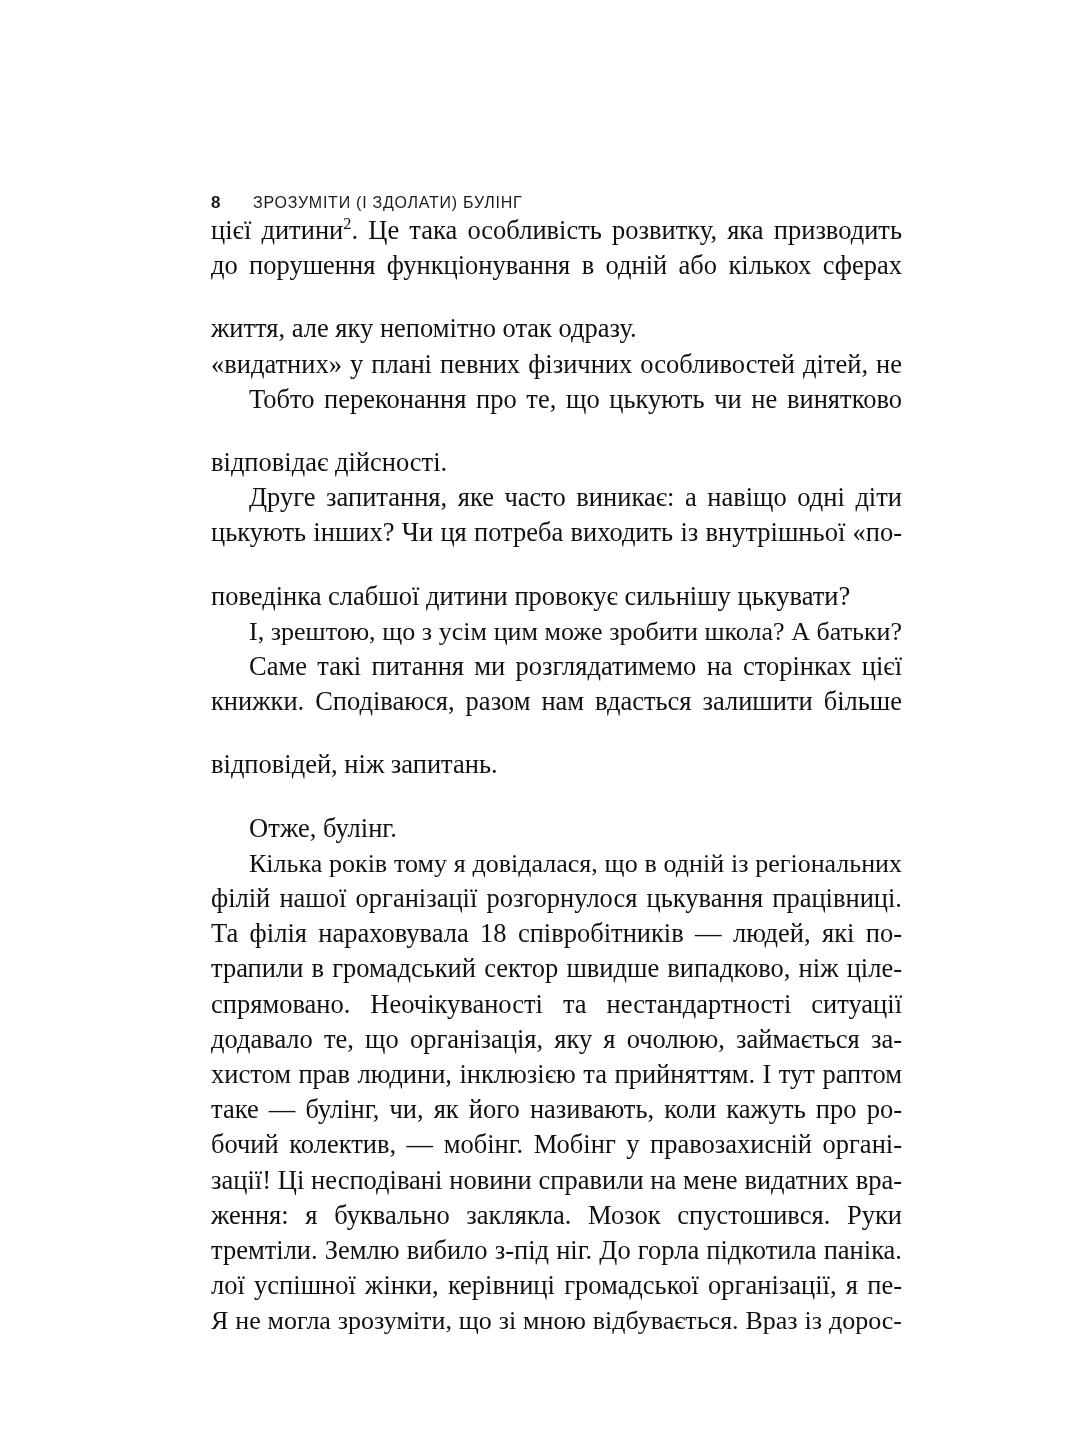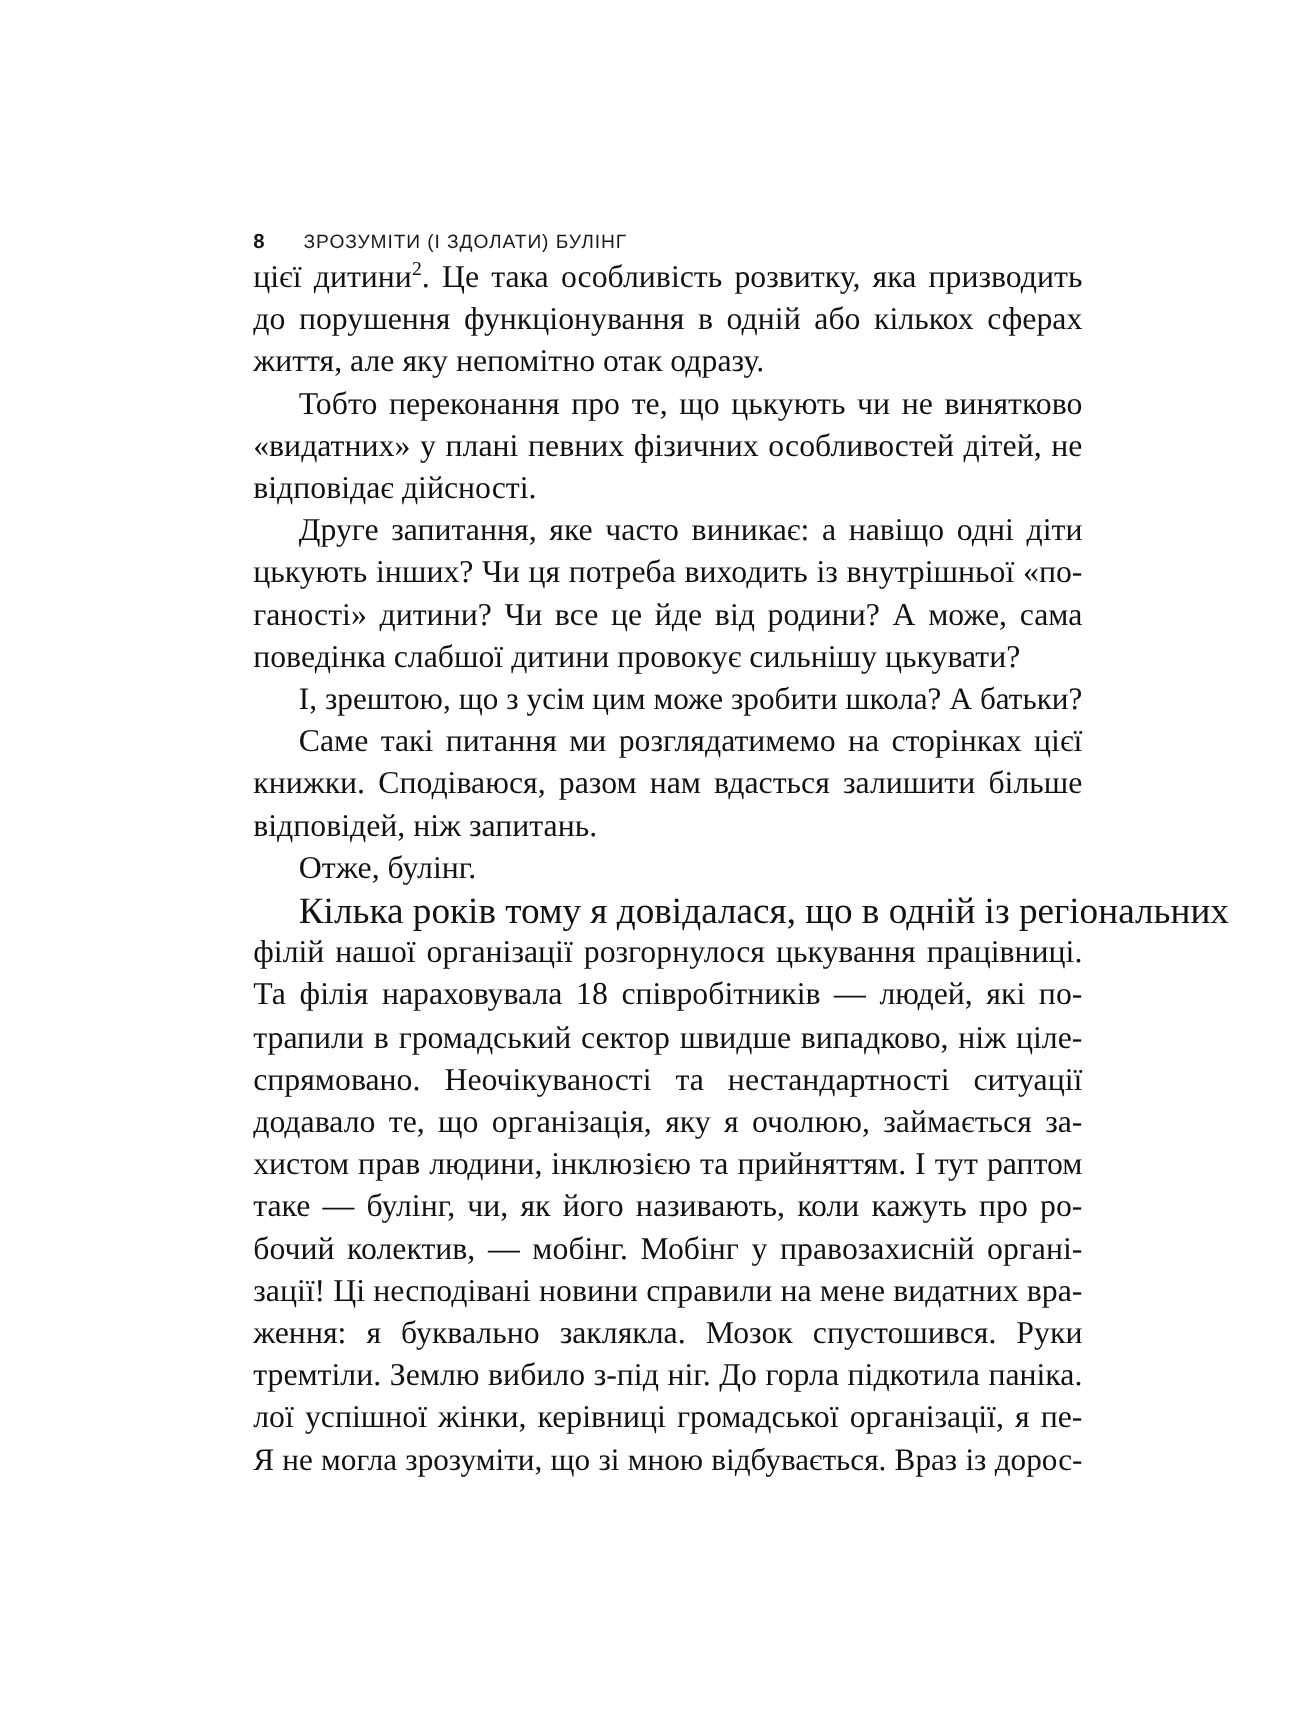--- a/index.html
+++ b/index.html
@@ -76,20 +76,21 @@
   
   .ln {
     display: block;
     text-align: justify;
     text-align-last: justify;
     white-space: nowrap;
   }
   .ln.last {
     text-align-last: left;
     text-align: left;
+    margin-top: 28px;
   }
   .ln.indent {
     text-indent: 38px;
   }
 
   sup.fn {
     font-size: 0.62em;
     vertical-align: super;
     line-height: 0;
   }
@@ -106,48 +107,47 @@
 
   <div class="text-column">
 
     <p class="para">
       <span class="ln"><span>цієї дитини<sup class="fn">2</sup>. Це така особливість розвитку, яка призводить</span></span>
       <span class="ln">до порушення функціонування в одній або кількох сферах</span>
       <span class="ln last">життя, але яку непомітно отак одразу.</span>
     </p>
 
     <p class="para">
+      <span class="ln">«видатних» у плані певних фізичних особливостей дітей, не</span>
       <span class="ln indent">Тобто переконання про те, що цькують чи не винятково</span>
-      <span class="ln">«видатних» у плані певних фізичних особливостей дітей, не</span>
       <span class="ln last">відповідає дійсності.</span>
     </p>
 
     <p class="para">
       <span class="ln indent">Друге запитання, яке часто виникає: а навіщо одні діти</span>
       <span class="ln">цькують інших? Чи ця потреба виходить із внутрішньої «по-</span>
-      <span class="ln">ганості» дитини? Чи все це йде від родини? А може, сама</span>
       <span class="ln last">поведінка слабшої дитини провокує сильнішу цькувати?</span>
     </p>
 
     <p class="para">
       <span class="ln indent" style="font-size: 26px;">І, зрештою, що з усім цим може зробити школа? А батьки?</span>
     </p>
 
     <p class="para">
       <span class="ln indent">Саме такі питання ми розглядатимемо на сторінках цієї</span>
       <span class="ln">книжки. Сподіваюся, разом нам вдасться залишити більше</span>
       <span class="ln last">відповідей, ніж запитань.</span>
     </p>
 
     <p class="para">
       <span class="ln last indent">Отже, булінг.</span>
     </p>
 
     <p class="para">
-      <span class="ln indent" style="font-size: 31px;">Кілька років тому я довідалася, що в одній із регіональних</span>
+      <span class="ln indent" style="font-size: 26px;">Кілька років тому я довідалася, що в одній із регіональних</span>
       <span class="ln">філій нашої організації розгорнулося цькування працівниці.</span>
       <span class="ln">Та філія нараховувала 18 співробітників — людей, які по-</span>
       <span class="ln">трапили в громадський сектор швидше випадково, ніж ціле-</span>
       <span class="ln">спрямовано. Неочікуваності та нестандартності ситуації</span>
       <span class="ln">додавало те, що організація, яку я очолюю, займається за-</span>
       <span class="ln">хистом прав людини, інклюзією та прийняттям. І тут раптом</span>
       <span class="ln">таке — булінг, чи, як його називають, коли кажуть про ро-</span>
       <span class="ln">бочий колектив, — мобінг. Мобінг у правозахисній органі-</span>
       <span class="ln">зації! Ці несподівані новини справили на мене видатних вра-</span>
       <span class="ln">ження: я буквально заклякла. Мозок спустошився. Руки</span>

